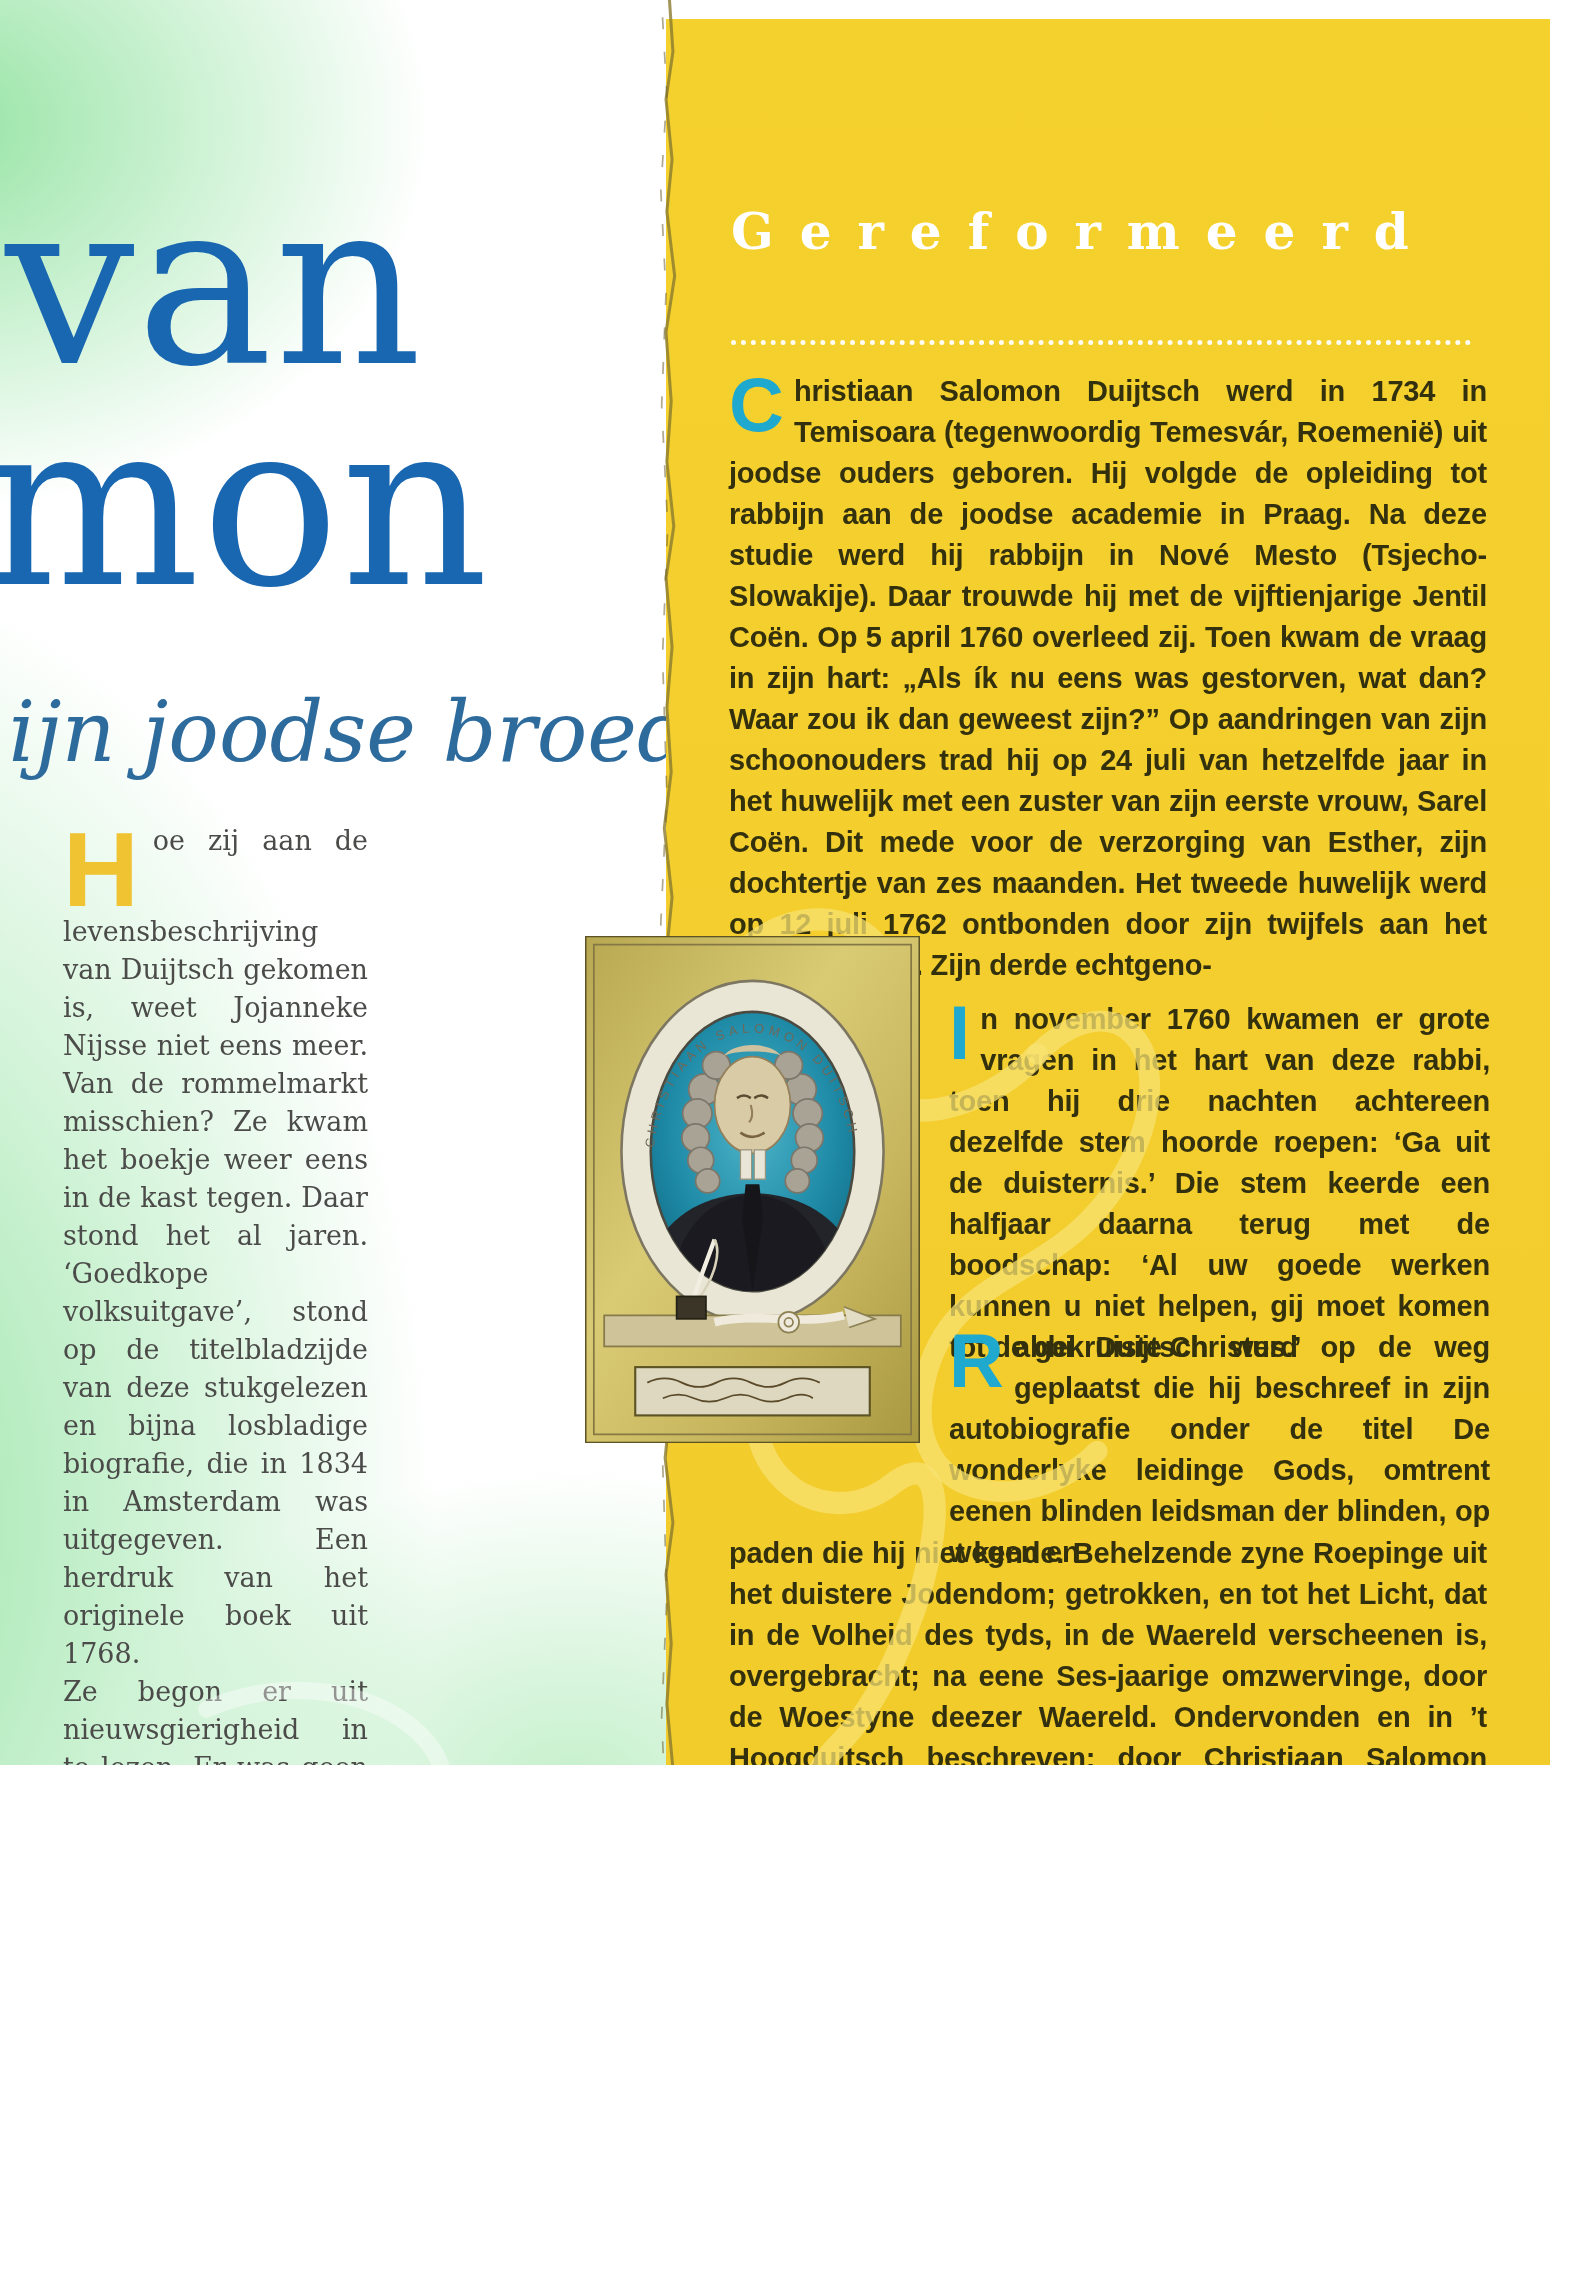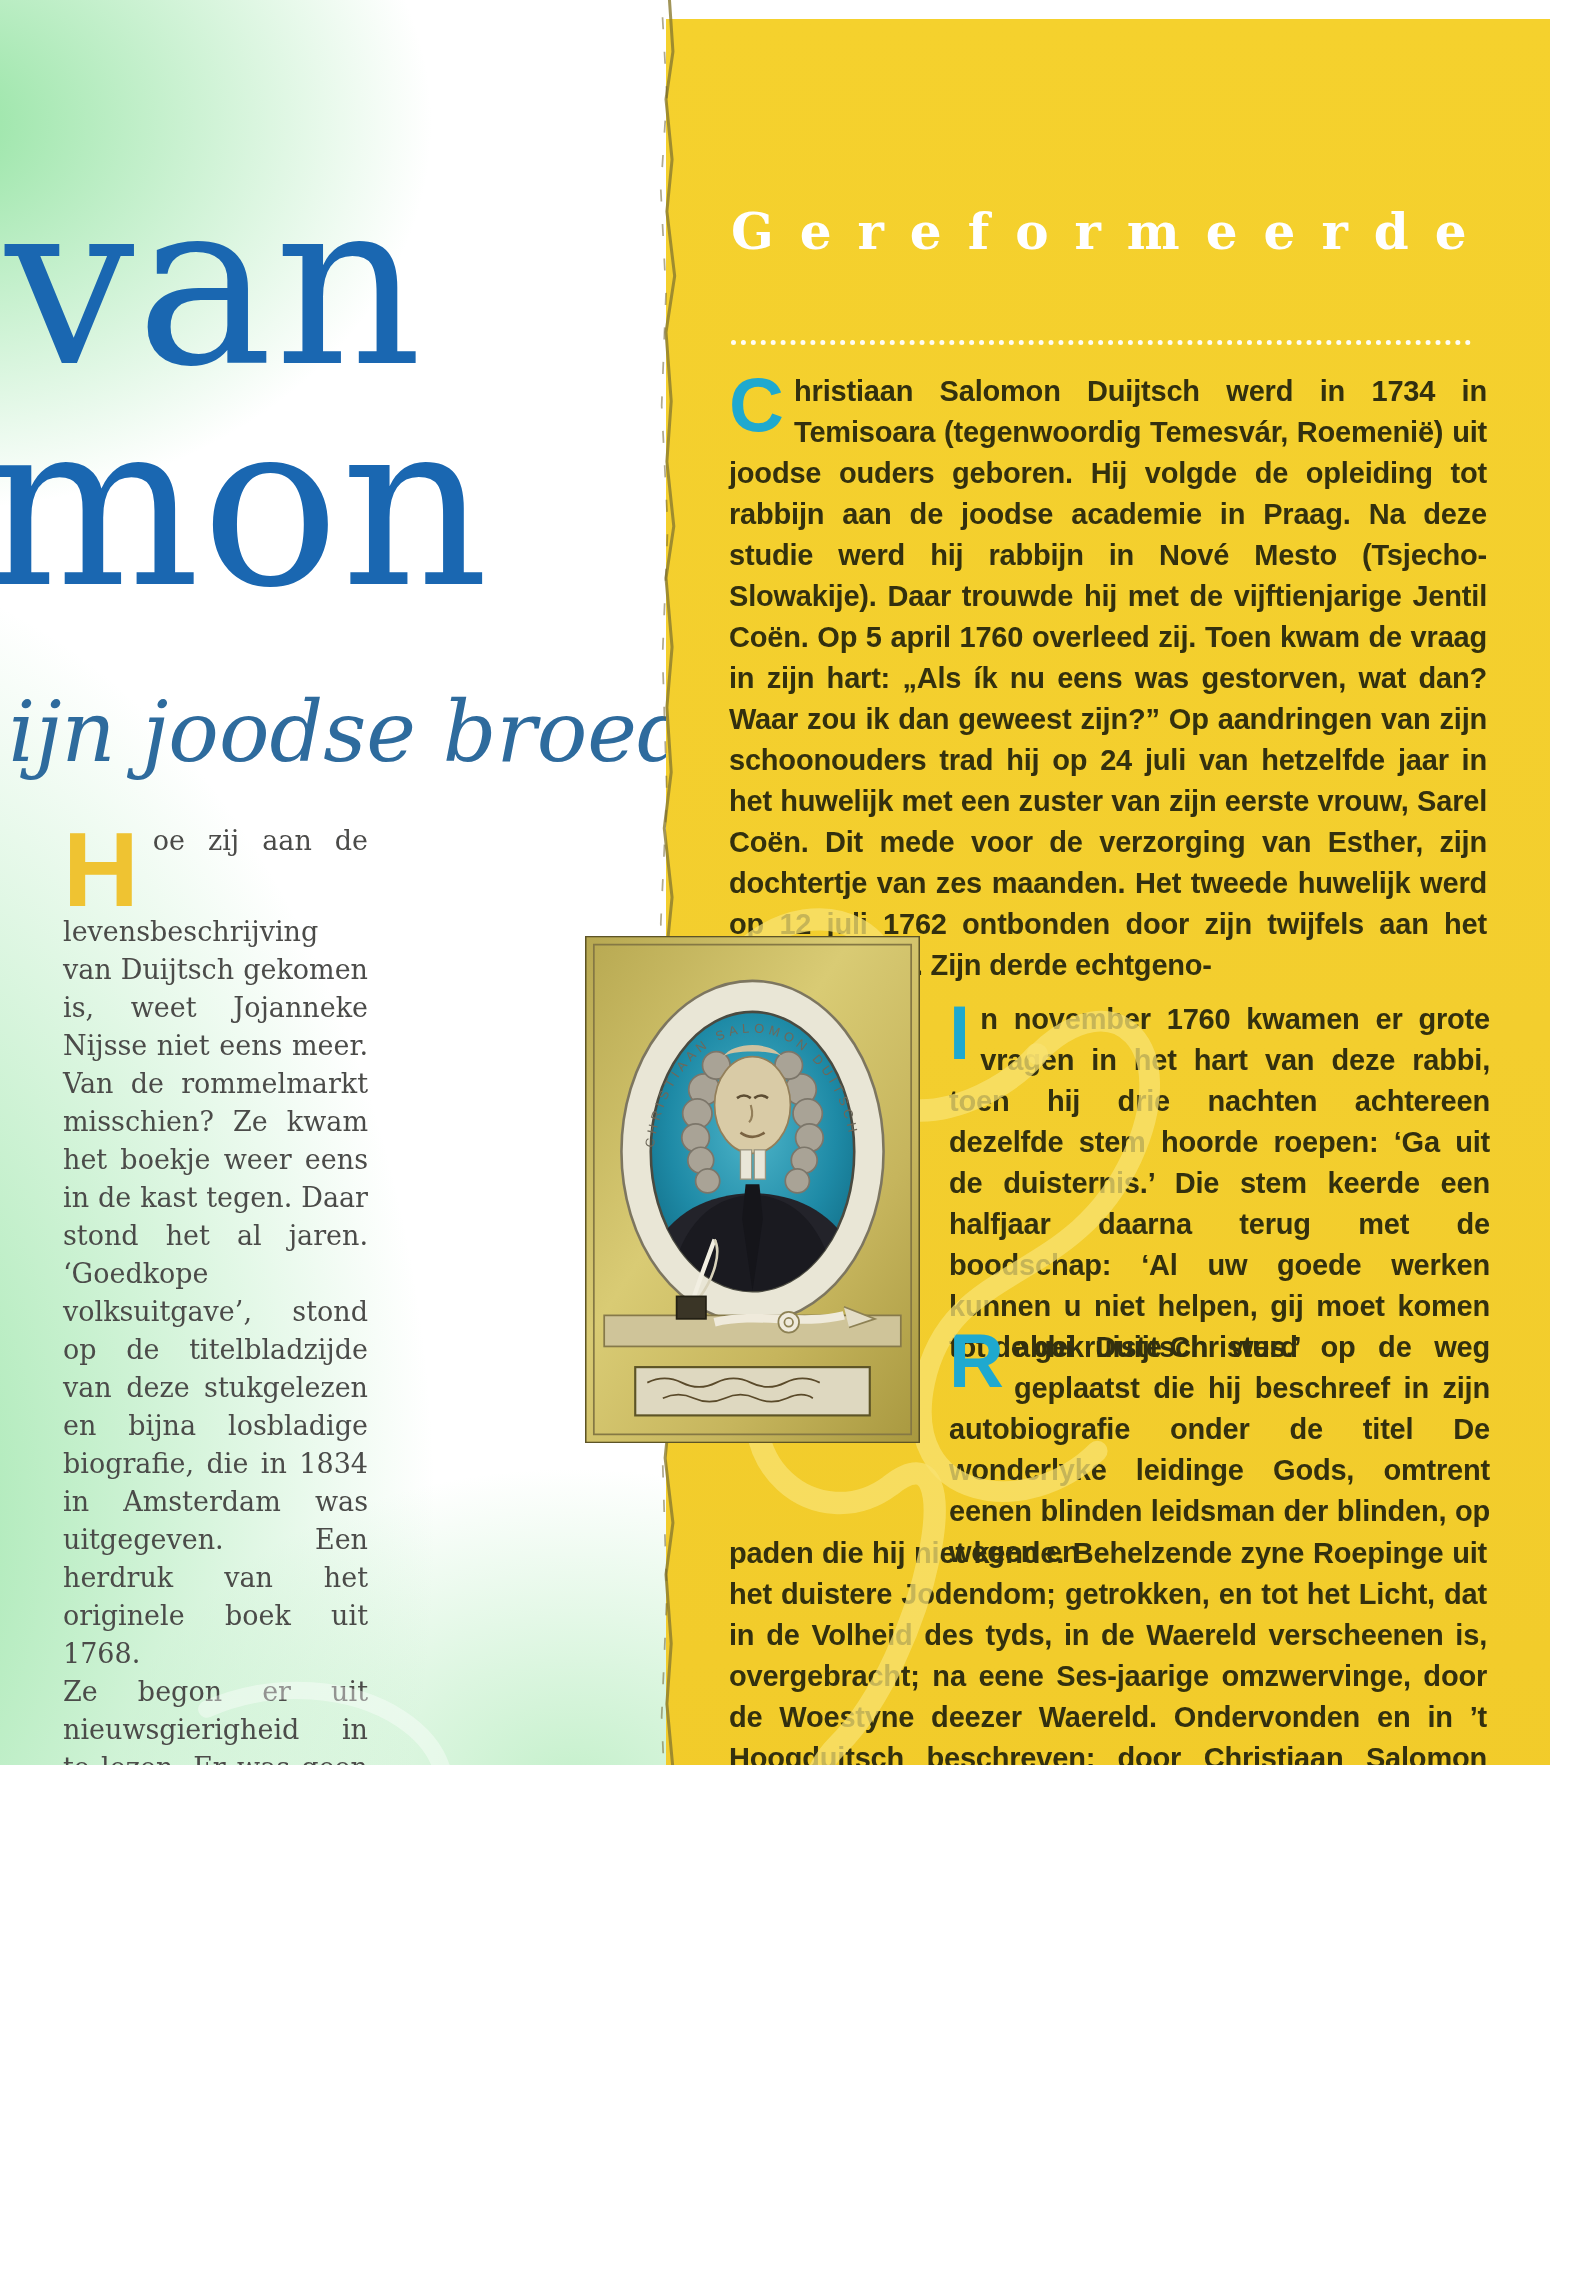--- a/index.html
+++ b/index.html
@@ -61,21 +61,21 @@
   </div>
 
   <div class="subhead">Levenswijsheid</div>
   <div class="lbody b2">
     <p>Jojanneke Nijsse (1972) studeerde, na haar Pabo-opleiding te hebben afgerond, pedagogie in Leiden. In 1996 behaalde ze haar doctoraal. Hierna was zij als orthopedagoge werkzaam bij het Begeleidingscentrum Gereformeerd Schoolonderwijs (BGS) in Ridderkerk. Zij kreeg</p>
   </div>
 
   <div class="footer">TERDEGE – 2 NOVEMBER 2005</div>
 
   <div class="yellow">
-    <div class="kerk">Gereformeerde</div>
+    <div class="kerk">Gereformeerd</div>
     <div class="dotted dot1"></div>
 
     <div class="ybody p1">
       <p><span class="dc">C</span><span>hristiaan Salomon Duijtsch werd in 1734 in Temisoara (tegenwoordig Temesvár, Roemenië) uit joodse ouders geboren. Hij volgde de opleiding tot rabbijn aan de joodse academie in Praag. Na deze studie werd hij rabbijn in Nové Mesto (Tsjecho-Slowakije). Daar trouwde hij met de vijftienjarige Jentil Coën. Op 5 april 1760 overleed zij. Toen kwam de vraag in zijn hart: „Als ík nu eens was gestorven, wat dan? Waar zou ik dan geweest zijn?” Op aandringen van zijn schoonouders trad hij op 24 juli van hetzelfde jaar in het huwelijk met een zuster van zijn eerste vrouw, Sarel Coën. Dit mede voor de verzorging van Esther, zijn dochtertje van zes maanden. Het tweede huwelijk werd op 12 juli 1762 ontbonden door zijn twijfels aan het joodse geloof. Zijn derde echtgeno-</span></p>
     </div>
     <div class="ybody p2">
       <p><span class="dc">I</span><span>n november 1760 kwamen er grote vragen in het hart van deze rabbi, toen hij drie nachten achtereen dezelfde stem hoorde roepen: ‘Ga uit de duisternis.’ Die stem keerde een halfjaar daarna terug met de boodschap: ‘Al uw goede werken kunnen u niet helpen, gij moet komen tot de gekruiste Christus.’</span></p>
     </div>
     <div class="ybody p3">
       <p><span class="dc">R</span><span>abbi Duijtsch werd op de weg geplaatst die hij beschreef in zijn autobiografie onder de titel De wonderlyke leidinge Gods, omtrent eenen blinden leidsman der blinden, op wegen en</span></p>

